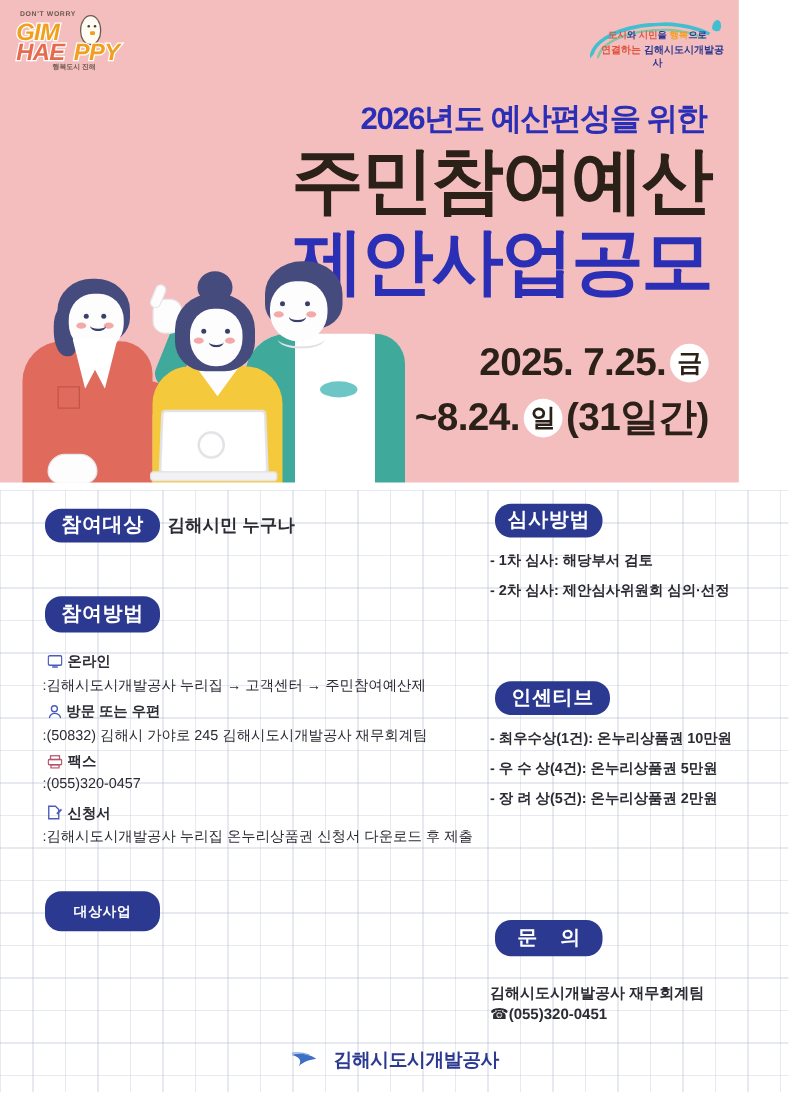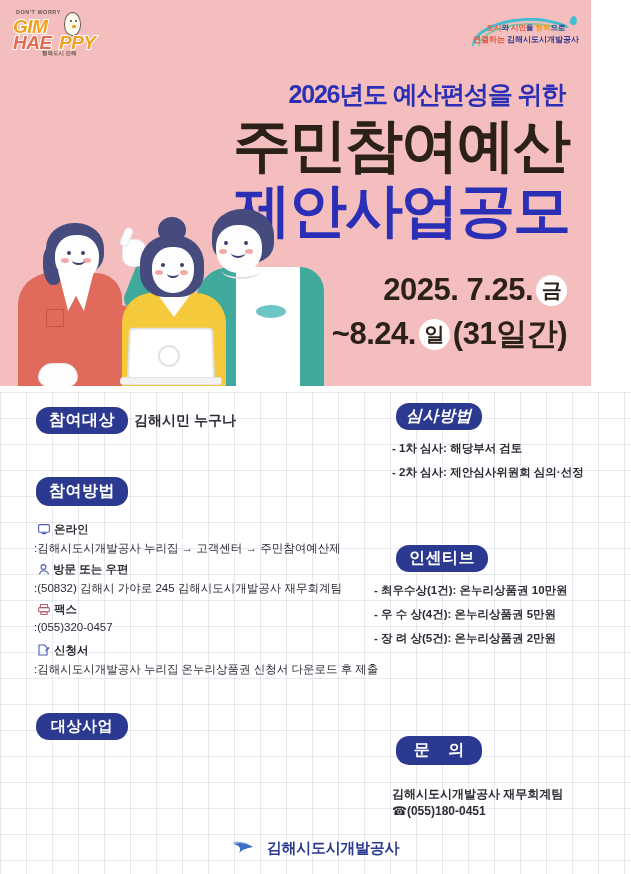--- a/index.html
+++ b/index.html
@@ -91,21 +91,21 @@
     position: absolute; left: 8px; top: 9px; width: 96px; height: 22px;
     border: 2.5px solid transparent;
     border-top-color: #7cc8a8; border-left-color: #7cc8a8;
     border-radius: 48px 48px 0 0 / 22px 22px 0 0;
     transform: rotate(-3deg);
   }
   .rl1 { position:absolute; left:0; top:9px; width:114px; font-size:7.5px; font-weight:bold; color:#2b3990; }
   .rl1 .hl { color:#e0543f; }
   .rl1 .hl2 { color:#f0a01e; }
   .rl2 { position:absolute; left:0; top:20px; width:114px; font-size:8px; font-weight:bold; color:#2b3990; }
-  .rl2 .cor { color:#e0543f; }
+  .rl2 .cor { color:#e0543f;margin-left:8px; }
   .drop { position:absolute; right: 6px; top: 2px; width:7px; height:9px;
           background:#3fbfd0; border-radius: 50% 50% 50% 50% / 70% 70% 35% 35%;
           transform: rotate(12deg); }
 
   
   .kicker {
     position: absolute; right: 26px; top: 78px;
     font-size: 25px; font-weight: 900; color: #2b2fb5;
     letter-spacing: -1.2px; white-space: nowrap;
   }
@@ -190,22 +190,22 @@
   
   .badge {
     position: absolute;
     display: inline-flex; align-items: center; justify-content: center;
     background: #2b3990; color: #ffffff;
     border-radius: 13px; font-weight: 900; letter-spacing: .5px;
     white-space: nowrap;
   }
   .badge.b1 { left: 36px;  top: 407px; width: 92px; height: 27px; font-size: 16px; }
   .badge.b2 { left: 36px;  top: 477px; width: 92px; height: 29px; font-size: 16px; }
-  .badge.b3 { left: 36px;  top: 713px; width: 92px; height: 27px; font-size: 15px; }
-  .badge.b4 { left: 396px; top: 403px; width: 86px; height: 27px; font-size: 16px; font-style: italic; }
+  .badge.b3 { left: 36px;  top: 713px; width: 92px; height: 32px; font-size: 11px; }
+  .badge.b4 { left: 396px; top: 403px; width: 86px; height: 27px; font-size: 16px; }
   .badge.b5 { left: 396px; top: 545px; width: 92px; height: 27px; font-size: 16px; }
   .badge.b6 { left: 396px; top: 736px; width: 86px; height: 29px; font-size: 16px; letter-spacing: 7px; text-indent: 7px; }
 
   .side-note {
     position: absolute; left: 134px; top: 412px;
     font-size: 14px; font-weight: bold; color: #2b2b33; white-space: nowrap;
   }
 
   .txt { position: absolute; font-size: 11.5px; color: #2b2b33; white-space: nowrap; }
   .txt.bold { font-weight: bold; }
@@ -360,29 +360,29 @@
 
   <div class="badge b3">대상사업</div>
 
   <div class="badge b4">심사방법</div>
   <div class="bullet-list" style="left:392px; top:441px;">
     <div>- 1차 심사: 해당부서 검토</div>
     <div>- 2차 심사: 제안심사위원회 심의·선정</div>
   </div>
 
   <div class="badge b5">인센티브</div>
-  <div class="bullet-list" style="left:374px; top:583px;">
+  <div class="bullet-list" style="left:392px; top:583px;">
     <div>- 최우수상(1건): 온누리상품권 10만원</div>
     <div>- 우 수 상(4건): 온누리상품권 5만원</div>
     <div>- 장 려 상(5건): 온누리상품권 2만원</div>
   </div>
 
   <div class="badge b6">문  의</div>
   <div class="txt lg bold" style="left:392px; top:778px;">김해시도시개발공사 재무회계팀</div>
-  <div class="txt lg bold" style="left:392px; top:796px;">☎(055)180-0451</div>
+  <div class="txt lg bold" style="left:392px; top:796px;">☎(055)320-0451</div>
 
   <div class="footer-logo">
     <span class="swoosh">
       <svg width="28" height="17" viewBox="0 0 28 17">
         <path d="M1 4c7-2 14-1 20 3-5 1-10 2-14 6 3-5 0-8-6-9z" fill="#3f6fc4"></path>
         <path d="M2 2.5c5-.6 9 0 13 1.4" fill="none" stroke="#7aa3da" stroke-width="1.1" stroke-linecap="round"></path>
       </svg>
     </span>
     <span class="footer-text">김해시도시개발공사</span>
   </div>

